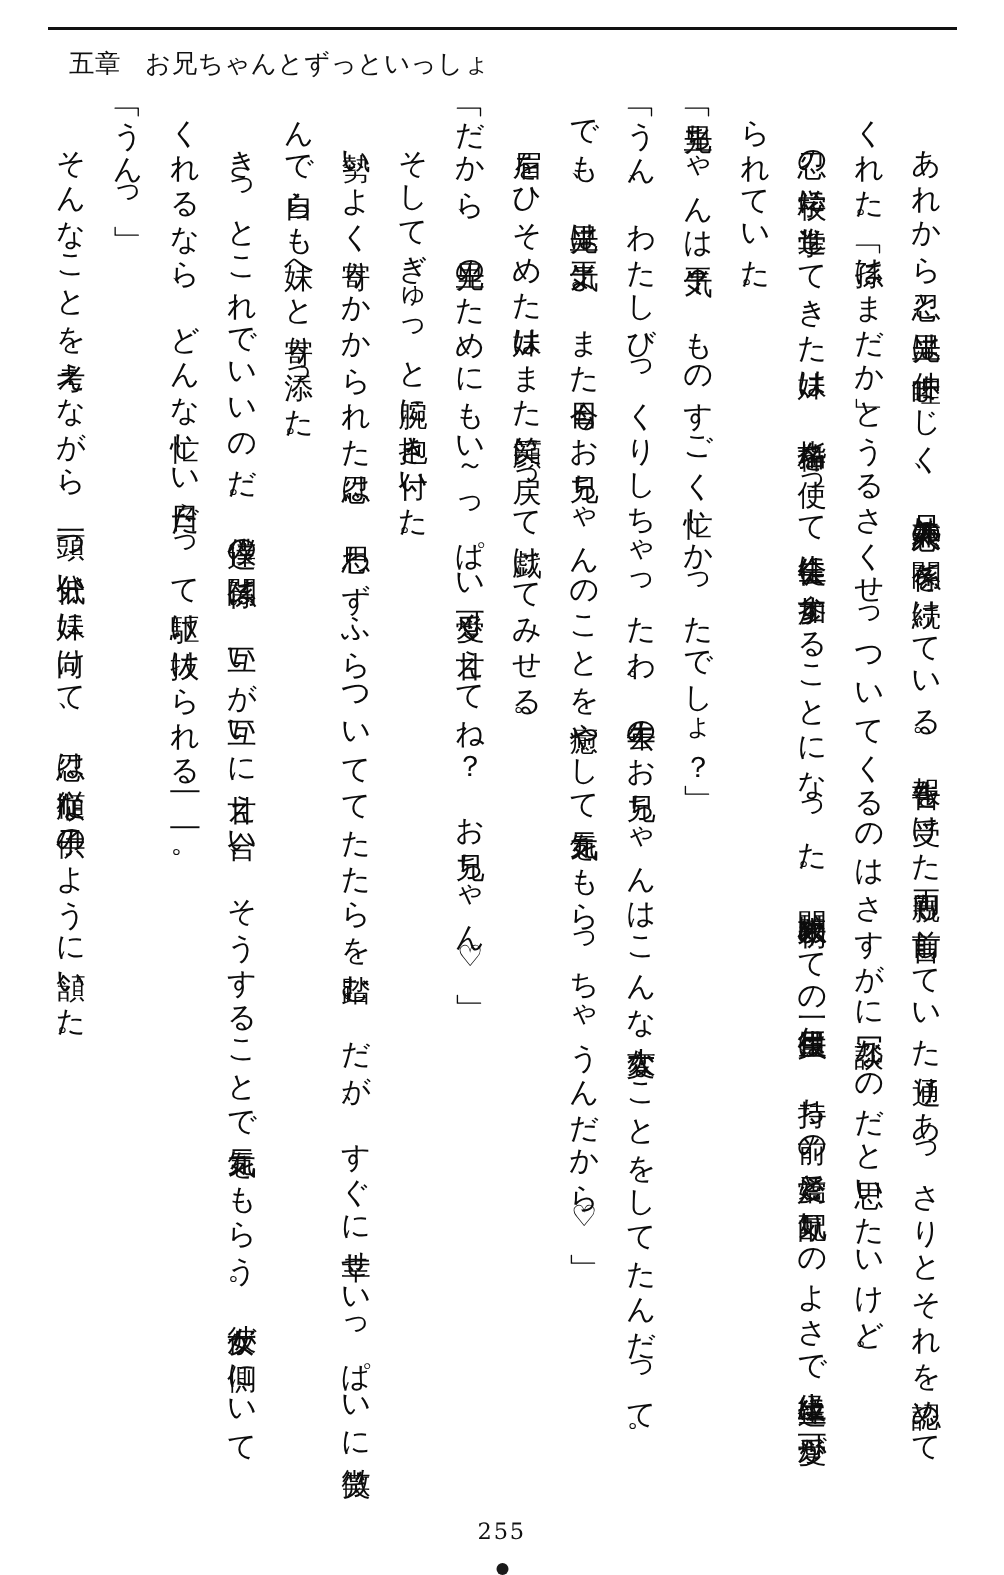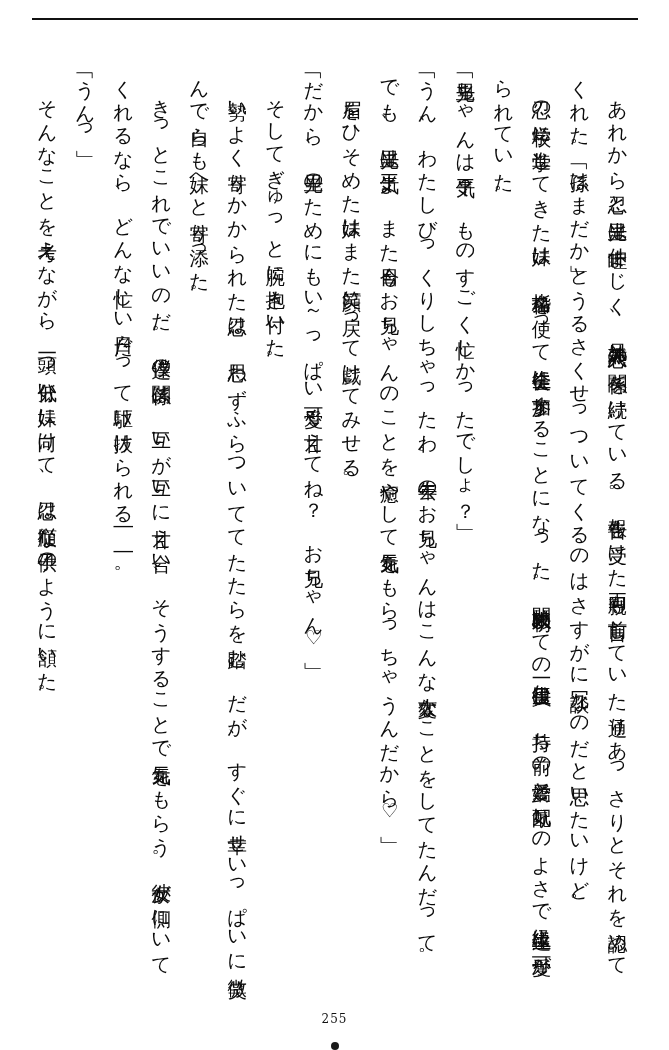--- a/index.html
+++ b/index.html
@@ -76,21 +76,21 @@
   .body-text p.noindent {
     text-indent: 0;
   }
 
   .page-number {
     position: absolute;
     left: 0;
     top: 1012px;
     width: 669px;
     text-align: center;
-    font-size: 12px;
+    font-size: 15px;
     letter-spacing: 0.08em;
     color: #111111;
     font-family: "DejaVu Serif", "Liberation Serif", serif;
   }
 
   .bottom-dot {
     position: absolute;
     left: 331px;
     top: 1042px;
     width: 8px;
@@ -99,20 +99,23 @@
     background: #1a1a1a;
   }
 </style>
 </head>
 <body>
 
 <div class="page">
 
   <div class="header-rule"></div>
 
+  <div class="chapter-header">
+    <span class="chap-num">五章</span><span>お兄ちゃんとずっといっしょ</span>
+  </div>
 
   <div class="body-text">
     <p>あれから忍と光里は仲睦まじく、兄妹兼恋人の関係を続けている。報告を受けた両親も前言していた通りあっさりとそれを認めてくれた。「孫はまだか」とうるさくせっついてくるのはさすがに冗談なのだと思いたいけど。</p>
     <p>忍の学校に進学してきた妹は、指名枠を使って生徒会に参加することになった。開校以来初めての一年生役員は、持ち前の愛嬌と気配りのよさで上級生達に可愛がられていた。</p>
     <p class="noindent">「光里ちゃんは平気？　ものすごく忙しかったでしょ？」</p>
     <p class="noindent">「うん、わたしびっくりしちゃったわ。去年のお兄ちゃんはこんな大変なことをしてたんだって。でも、光里は平気よ。また今日もお兄ちゃんのことを癒やして元気をもらっちゃうんだから♡」</p>
     <p>眉をひそめた妹はまた笑顔に戻って戯けてみせる。</p>
     <p class="noindent">「だから、光里のためにもい～っぱい可愛く甘えてね？　お兄ちゃん♡」</p>
     <p>そしてぎゅっと腕に抱き付いた。</p>
     <p>勢いよく寄りかかられた忍は、思わずふらついててたたらを踏む。だが、すぐに幸せいっぱいに微笑んで自らも妹へと寄り添った。</p>

